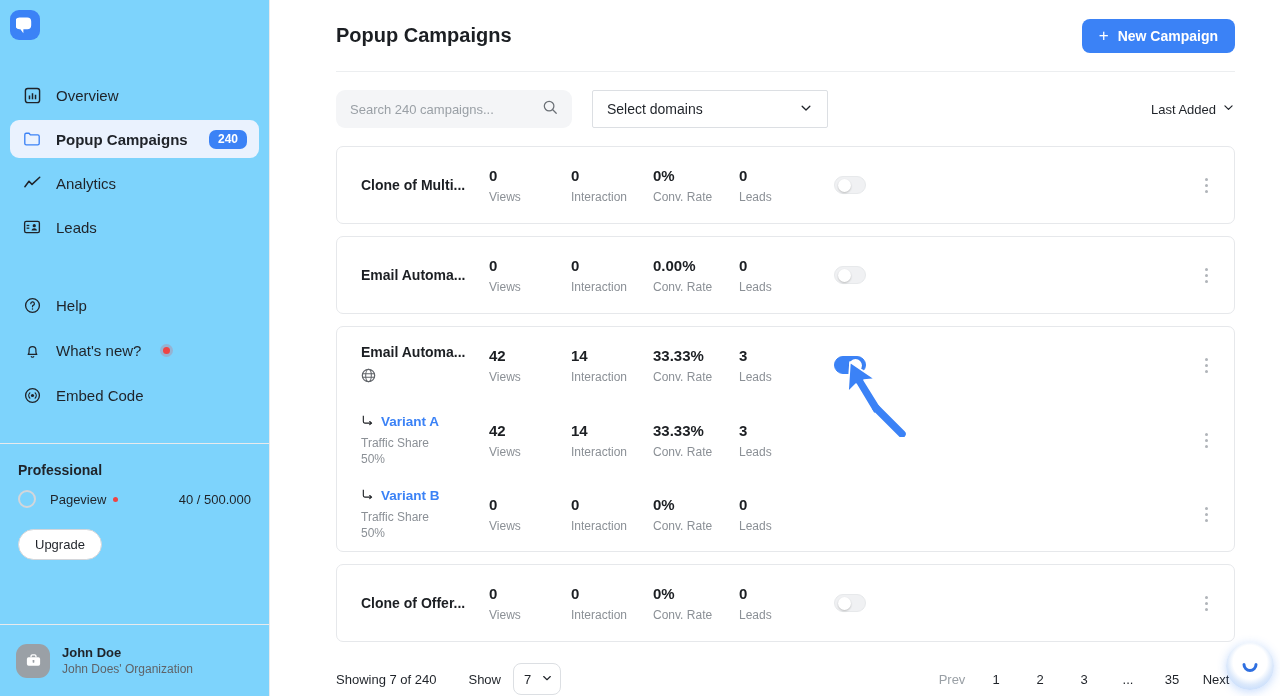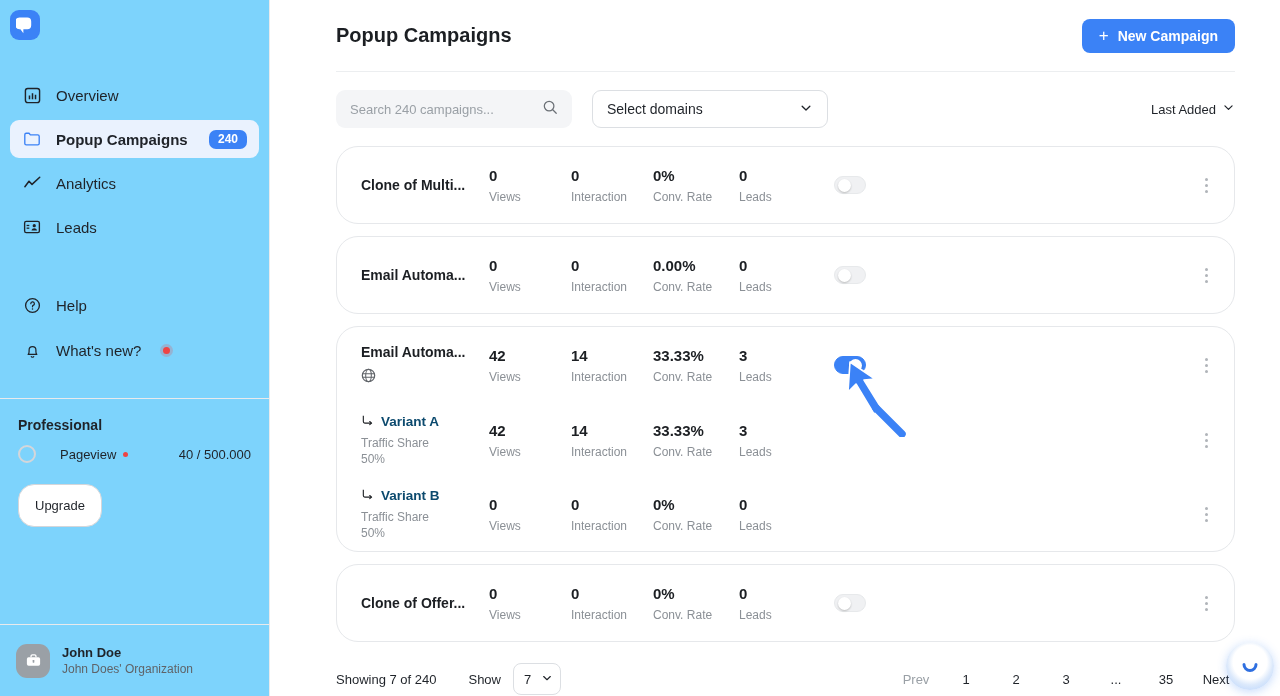--- a/index.html
+++ b/index.html
@@ -57,26 +57,26 @@
 
   .divider { height: 1px; background: #e9eaec; margin: 22px 0 0 0; }
 
   .plan { padding: 18px 18px 0 18px; }
   .plan-title { font-size: 14px; font-weight: bold; color: #1f2329; margin-bottom: 12px; }
   .quota-row { display: flex; align-items: center; margin-bottom: 9px; }
   .ring {
     width: 18px; height: 18px; border-radius: 50%;
     border: 2.5px solid #d4d6da; flex: 0 0 18px;
   }
-  .quota-name { font-size: 13px; color: #1f2329; margin-left: 24px; display:flex; align-items:center;}
+  .quota-name { font-size: 13px; color: #1f2329; margin-left: 14px; display:flex; align-items:center;}
   .quota-name .d { width:5px;height:5px;border-radius:50%;background:#ef4444;display:inline-block;margin-left:7px;}
   .quota-val { margin-left: auto; font-size: 13px; color: #1f2329; }
   .upgrade {
     margin-top: 12px; border: 1px solid #d4d6da; background: #fff;
-    border-radius: 16px; padding: 13px 16px; font-size: 13px;
+    border-radius: 16px; padding: 7px 16px; font-size: 13px;
     color: #1f2329; cursor: pointer; font-family: inherit;
   }
 
   .user-sec {
     position: absolute; bottom: 0; left: 0; right: 0;
     border-top: 1px solid #e9eaec;
     padding: 12px 16px; display: flex; align-items: center; gap: 12px;
     height: 72px;
   }
   .avatar {
@@ -106,48 +106,48 @@
   .search-box {
     width: 236px; height: 38px; background: #f4f5f7; border-radius: 9px;
     display: flex; align-items: center; padding: 0 14px;
   }
   .search-box input {
     border: none; background: transparent; outline: none; flex: 1;
     font-size: 13px; color: #1f2329; font-family: inherit;
   }
   .search-box input::placeholder { color: #9aa0a6; }
   .select-domains {
-    width: 236px; height: 38px; border: 1px solid #dcdfe3; border-radius: 9px;
+    width: 236px; height: 38px; border: 1px solid #dcdfe3; border-radius: 2px;
     display: flex; align-items: center; padding: 0 14px;
     font-size: 14px; color: #1f2329; cursor: pointer; background: #fff;
   }
   .select-domains .chev { margin-left: auto; }
   .sort-btn {
     margin-left: auto; display: flex; align-items: center; gap: 6px;
     font-size: 13px; color: #1f2329; cursor: pointer;
   }
 
   
   .card {
-    border: 1px solid #e6e8eb; border-radius: 22px; background: #fff;
+    border: 1px solid #e6e8eb; border-radius: 7px; background: #fff;
     margin-bottom: 12px;
   }
   .crow {
     display: flex; align-items: center; position: relative;
     min-height: 76px; padding: 0 0 0 24px;
   }
   .crow + .crow { min-height: 74px; }
   .cname-col { width: 128px; flex: 0 0 128px; }
   .cname {
     font-size: 14px; font-weight: bold; color: #1c1f23;
     white-space: nowrap; overflow: hidden;
   }
   .cglobe { margin-top: 8px; }
   .variant-name {
-    font-size: 13.5px; font-weight: bold; color: #0c4a6e;
+    font-size: 13.5px; font-weight: bold; color: #3b82f6;
     display: flex; align-items: center; gap: 7px;
   }
   .variant-sub { font-size: 12px; color: #8b9096; line-height: 16px; margin-top: 5px; }
 
   .stat { width: 82px; flex: 0 0 82px; }
   .stat.wide { width: 86px; flex: 0 0 86px; }
   .stat-val { font-size: 15px; font-weight: bold; color: #1c1f23; line-height: 19px; }
   .stat-lbl { font-size: 12px; color: #8b9096; margin-top: 5px; line-height: 15px; }
 
   .toggle-cell { width: 120px; flex: 0 0 120px; display:flex; align-items:center; padding-left: 13px;}
@@ -175,21 +175,21 @@
   .footer {
     display: flex; align-items: center; height: 46px; margin-top: 14px;
   }
   .showing { font-size: 13px; color: #1f2329; }
   .show-lbl { font-size: 13px; color: #1f2329; margin-left: 32px; }
   .show-sel {
     margin-left: 12px; width: 48px; height: 32px; border: 1px solid #dcdfe3;
     border-radius: 8px; display: flex; align-items: center; justify-content: space-between;
     padding: 0 7px 0 10px; font-size: 13px; color: #1f2329; cursor: pointer; background:#fff;
   }
-  .pager { margin-left: auto; display: flex; align-items: center; gap: 12px; }
+  .pager { margin-left: auto; display: flex; align-items: center; gap: 6px; }
   .pg {
     font-size: 13px; color: #1f2329; cursor: pointer;
     min-width: 38px; text-align: center;
   }
   .pg.muted { color: #9aa0a6; }
 
   
   .cursor { position: absolute; left: 836px; top: 352px; pointer-events: none; }
   .chat-bubble {
     position: absolute; right: 6px; bottom: 6px;
@@ -279,20 +279,31 @@
         <span class="ico">
           <svg width="17" height="17" viewBox="0 0 18 18">
               <path d="M4.4 13.2c.9-.8 1-1.5 1-3.2V8.4a3.6 3.6 0 0 1 7.2 0V10c0 1.7.1 2.4 1 3.2z" fill="none" stroke="#1f2329" stroke-width="1.3" stroke-linejoin="round"></path>
               <path d="M7.5 15.1a1.6 1.6 0 0 0 3 0" fill="none" stroke="#1f2329" stroke-width="1.3"></path>
             </svg>
         </span>
         <span class="lbl">What's new?</span>
         <span class="dot-red"></span>
       </div>
 
+      <div class="nav-item">
+        <span class="ico">
+          <svg width="17" height="17" viewBox="0 0 18 18">
+              <circle cx="9" cy="9" r="7.3" fill="none" stroke="#1f2329" stroke-width="1.4"></circle>
+              <circle cx="9" cy="9" r="1.7" fill="#1f2329"></circle>
+              <path d="M6.2 11.8a4 4 0 0 1 0-5.6" fill="none" stroke="#1f2329" stroke-width="1.3" stroke-linecap="round"></path>
+              <path d="M11.8 6.2a4 4 0 0 1 0 5.6" fill="none" stroke="#1f2329" stroke-width="1.3" stroke-linecap="round"></path>
+            </svg>
+        </span>
+        <span class="lbl">Embed Code</span>
+      </div>
     </nav>
 
     <div class="divider"></div>
 
     <div class="plan">
       <div class="plan-title">Professional</div>
 
       <div class="quota-row">
         <span class="ring"></span>
         <span class="quota-name">

